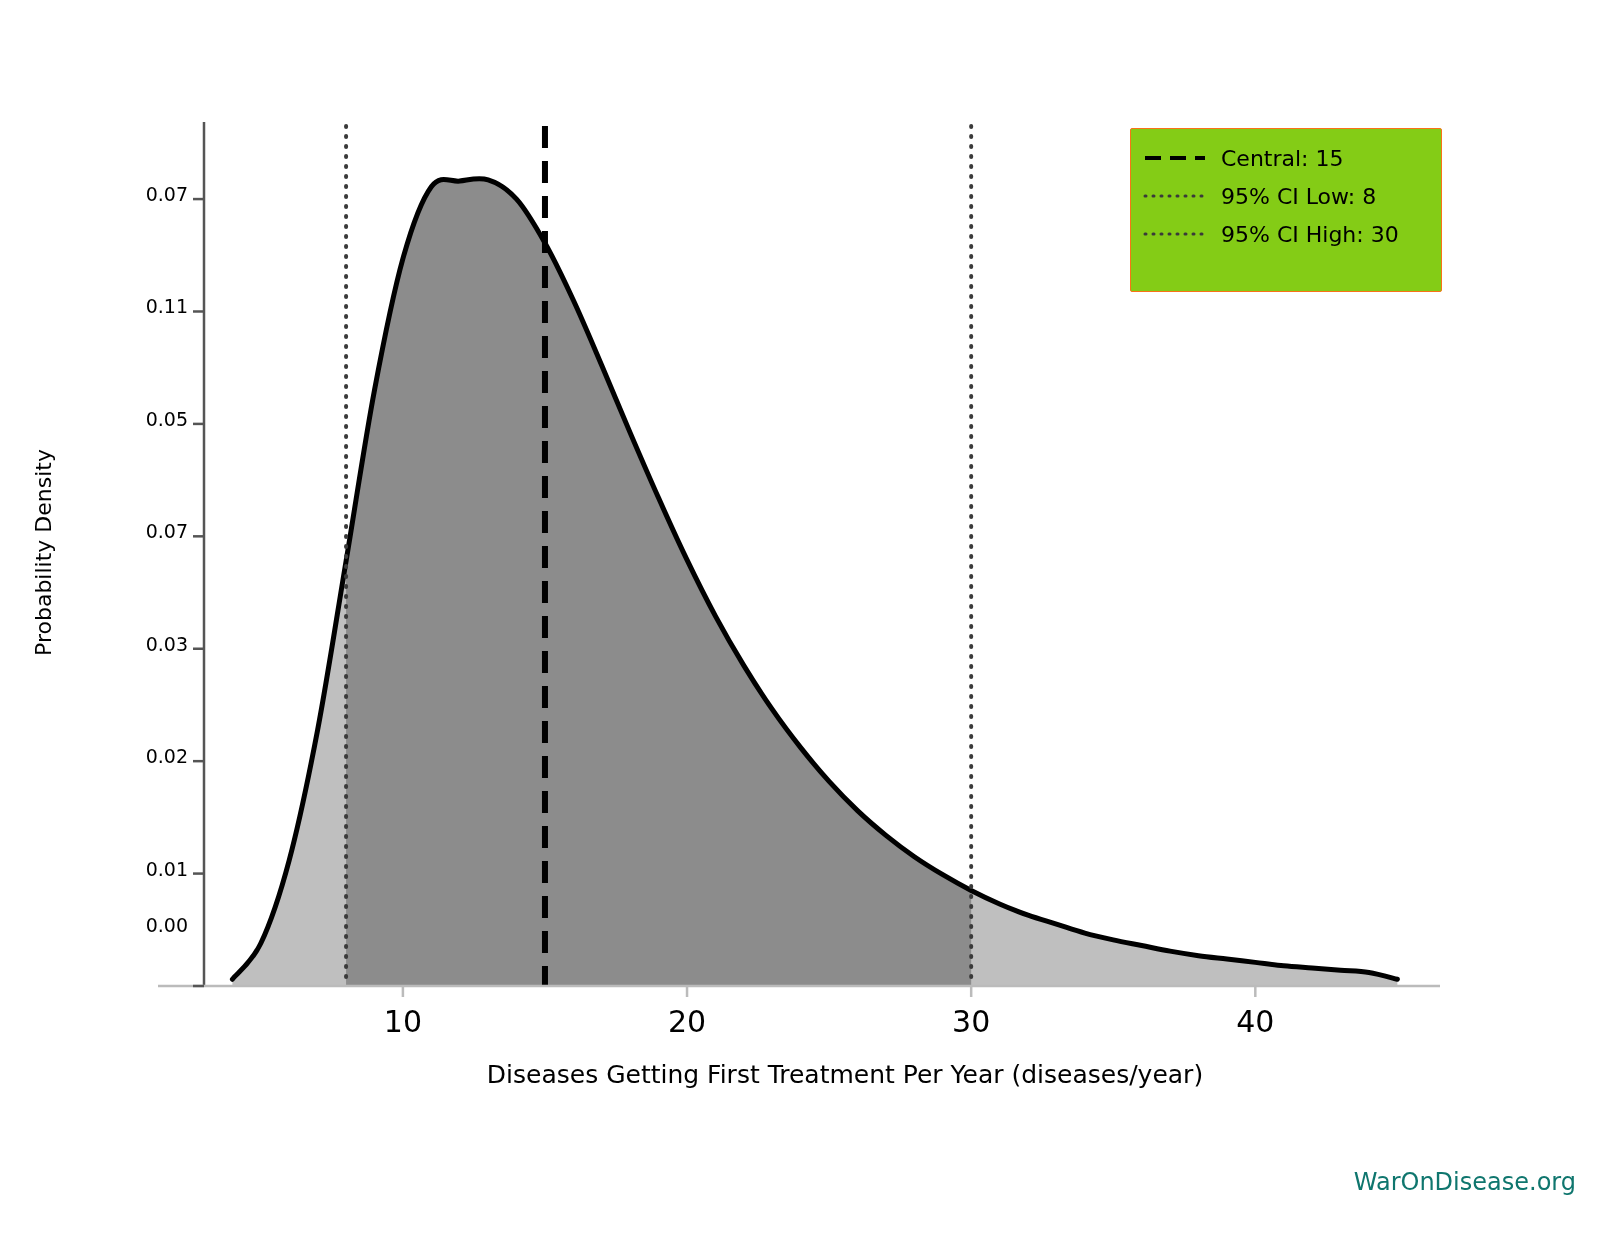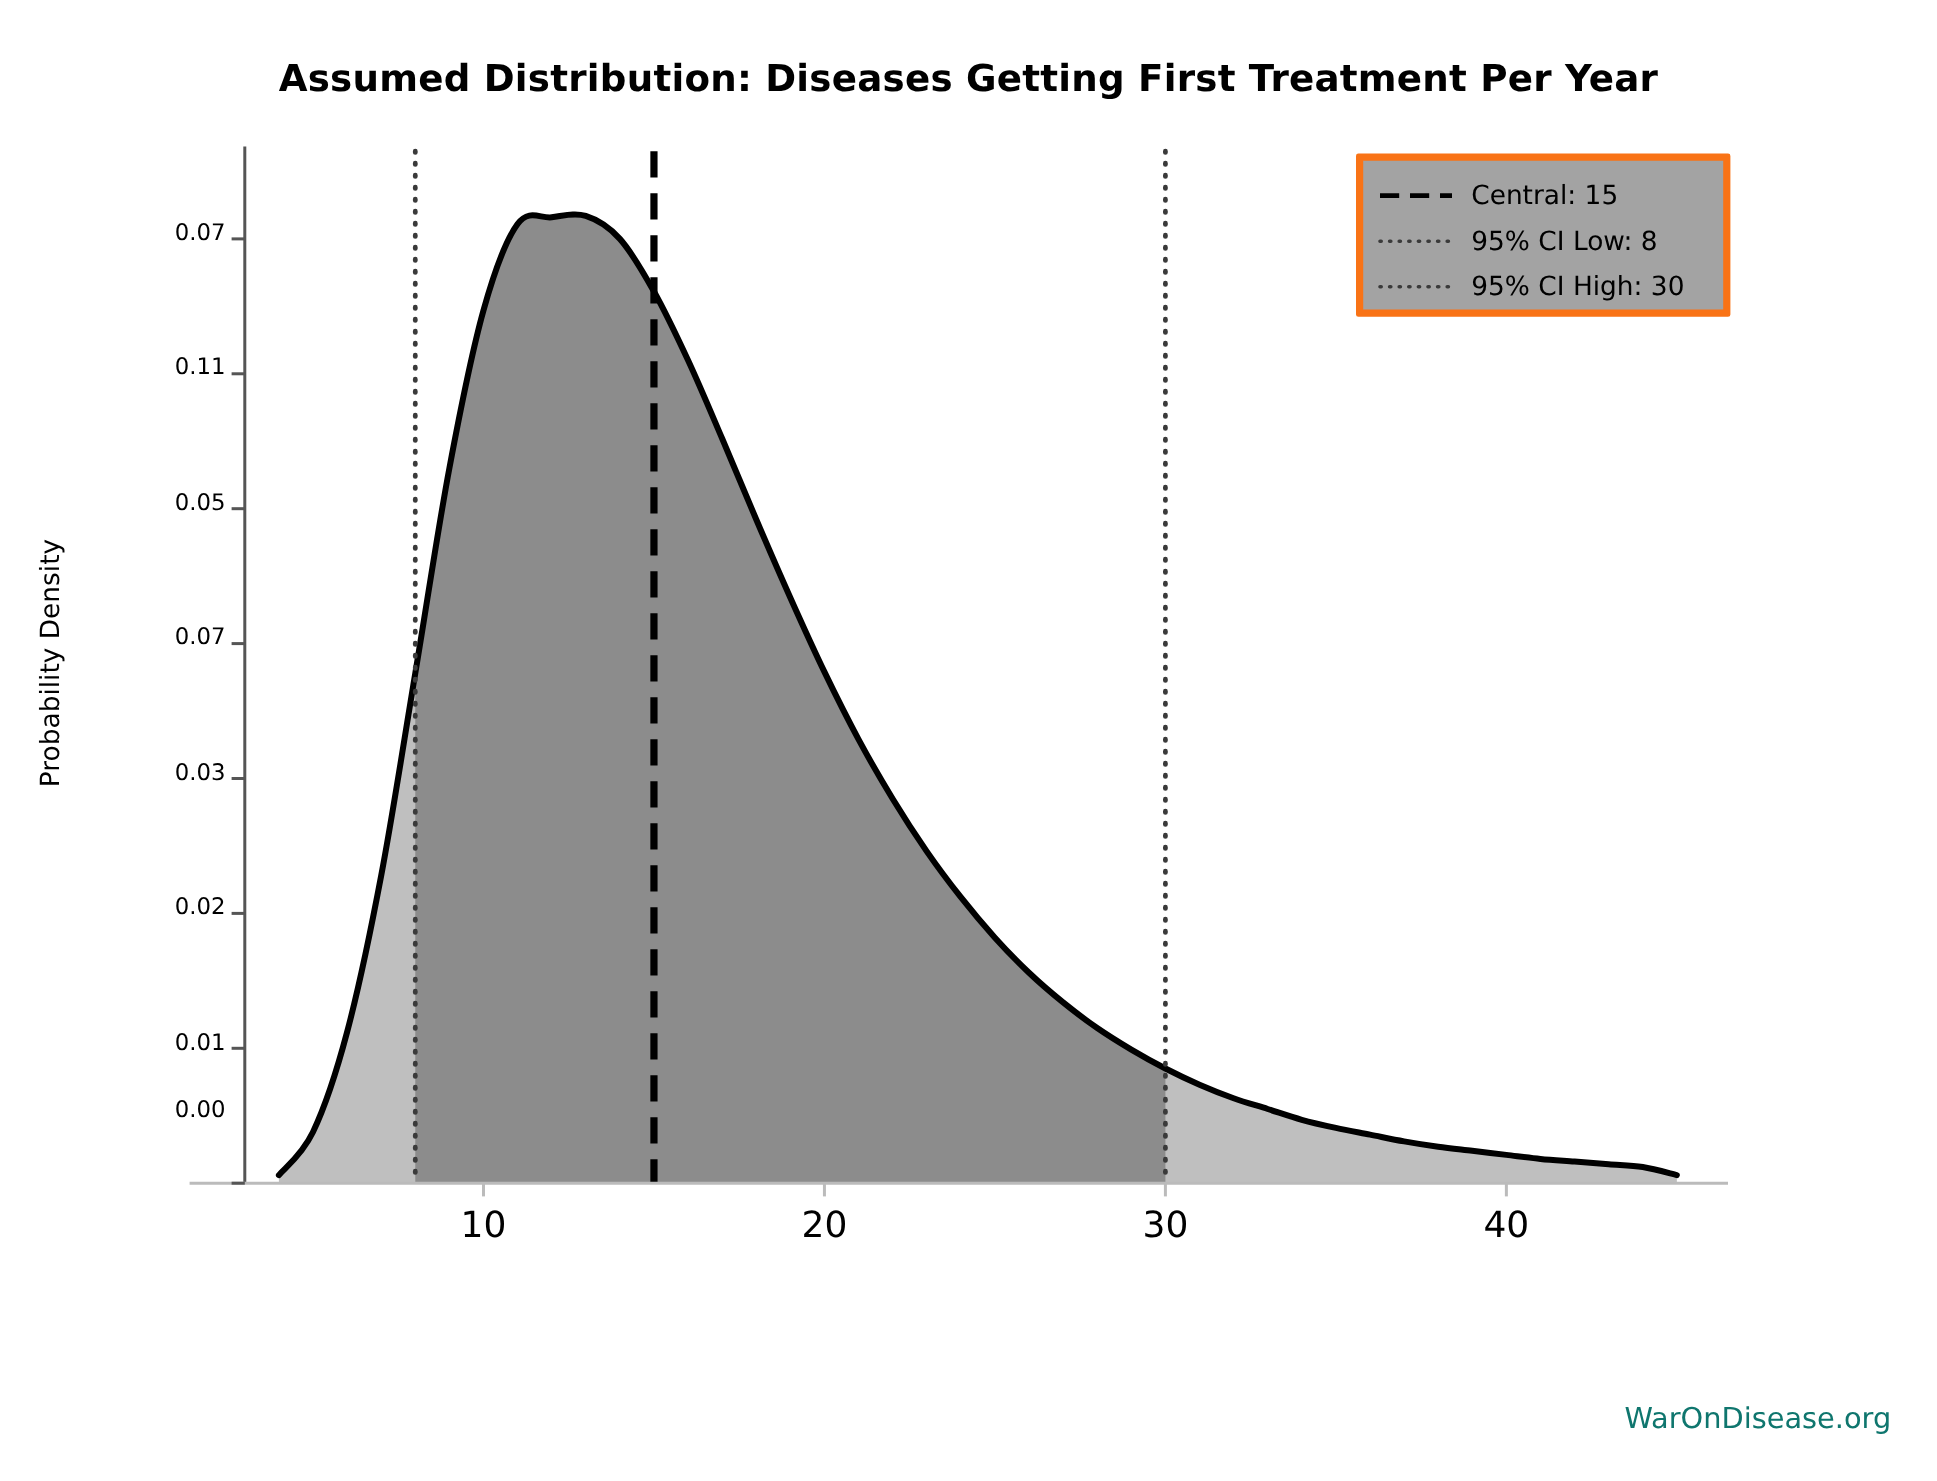--- a/index.html
+++ b/index.html
@@ -71,23 +71,23 @@
     position: absolute;
     text-align: center;
     font-size: 30px;
     width: 100px;
   }
   .legend-box {
     position: absolute;
     left: 1130px;
     top: 128px;
     width: 312px;
-    height: 136px;
-    border: 6px solid #f97316;
-    background: #a3a3a3;
+    height: 164px;
+    border: 1px solid #f97316;
+    background: #84cc16;
     border-radius: 2px;
     box-sizing: border-box;
     padding: 10px 12px 10px 12px;
   }
   .legend-row {
     display: flex;
     align-items: center;
     height: 38px;
   }
   .legend-sample {
@@ -100,21 +100,20 @@
     font-size: 22px;
     color: #000000;
     white-space: nowrap;
   }
 </style>
 </head>
 <body>
 
 <div id="figure">
 
-  <div class="chart-title">Assumed Distribution: Diseases Getting First Treatment Per Year</div>
 
   <div class="ylabel">Probability Density</div>
 
   <svg class="plot-svg" width="1614" height="1234">
     <g id="axes-group">
         <path d="M 232.41 979.25 C 237.15 973.26, 251.36 963.14, 260.83 943.28 C 270.30 923.42, 279.77 895.69, 289.24 860.09 C 298.71 824.49, 308.18 779.53, 317.66 729.69 C 327.13 679.85, 336.60 617.64, 346.07 561.06 C 355.54 504.47, 365.01 440.58, 374.48 390.18 C 383.95 339.78, 393.43 292.57, 402.90 258.65 C 412.37 224.74, 421.84 199.63, 431.31 186.71 C 440.78 173.78, 450.25 182.21, 459.72 181.08 C 469.20 179.96, 478.67 176.96, 488.14 179.96 C 497.61 182.96, 507.08 188.58, 516.55 199.07 C 526.02 209.56, 535.49 226.05, 544.97 242.92 C 554.44 259.78, 563.91 279.83, 573.38 300.25 C 582.85 320.67, 592.32 343.34, 601.79 365.45 C 611.26 387.56, 620.74 410.79, 630.21 432.90 C 639.68 455.01, 649.15 476.93, 658.62 498.10 C 668.09 519.28, 677.56 540.26, 687.03 559.93 C 696.51 579.61, 705.98 598.53, 715.45 616.14 C 724.92 633.76, 734.39 650.06, 743.86 665.61 C 753.33 681.16, 762.80 695.77, 772.28 709.45 C 781.75 723.13, 791.22 735.68, 800.69 747.67 C 810.16 759.66, 819.63 770.91, 829.10 781.40 C 838.57 791.89, 848.05 801.63, 857.52 810.63 C 866.99 819.62, 876.46 827.68, 885.93 835.36 C 895.40 843.04, 904.87 850.16, 914.34 856.72 C 923.82 863.28, 933.29 869.08, 942.76 874.71 C 952.23 880.33, 961.70 885.57, 971.17 890.44 C 980.64 895.32, 990.11 899.81, 999.59 903.93 C 1009.06 908.06, 1018.53 911.80, 1028.00 915.18 C 1037.47 918.55, 1046.94 921.17, 1056.41 924.17 C 1065.89 927.17, 1075.36 930.54, 1084.83 933.16 C 1094.30 935.79, 1103.77 937.85, 1113.24 939.91 C 1122.71 941.97, 1132.18 943.66, 1141.66 945.53 C 1151.13 947.40, 1160.60 949.46, 1170.07 951.15 C 1179.54 952.84, 1189.01 954.34, 1198.48 955.65 C 1207.95 956.96, 1217.43 957.90, 1226.90 959.02 C 1236.37 960.14, 1245.84 961.27, 1255.31 962.39 C 1264.78 963.52, 1274.25 964.83, 1283.72 965.76 C 1293.20 966.70, 1302.67 967.26, 1312.14 968.01 C 1321.61 968.76, 1331.08 969.51, 1340.55 970.26 C 1350.02 971.01, 1359.49 971.01, 1368.97 972.51 C 1378.44 974.01, 1392.64 978.13, 1397.38 979.25 L 1397.38 986.00 L 232.41 986.00 Z" fill="#bfbfbf" stroke="none"></path>
         <defs>
           <clipPath id="ci-clip">
             <rect x="346.0689655172414" y="106" width="625.1034482758621" height="900"></rect>
           </clipPath>
@@ -151,20 +150,21 @@
       <div class="tick-label-y" style="left: 58px; top: 295.49px;">0.11</div>
       <div class="tick-label-y" style="left: 58px; top: 183.072px;">0.07</div>
     </div>
   <div id="xtick-container">
       <div class="tick-label-x" style="left: 352.897px; top: 1004px;">10</div>
       <div class="tick-label-x" style="left: 637.034px; top: 1004px;">20</div>
       <div class="tick-label-x" style="left: 921.172px; top: 1004px;">30</div>
       <div class="tick-label-x" style="left: 1205.31px; top: 1004px;">40</div>
     </div>
 
+  <div class="xlabel">Diseases Getting First Treatment Per Year (diseases/year)</div>
 
   <div class="legend-box">
     <div class="legend-row">
       <svg class="legend-sample">
         <line x1="2" y1="9" x2="62" y2="9" stroke="#000000" stroke-width="4" stroke-dasharray="16,9"></line>
       </svg>
       <span class="legend-text">Central: 15</span>
     </div>
     <div class="legend-row">
       <svg class="legend-sample">

